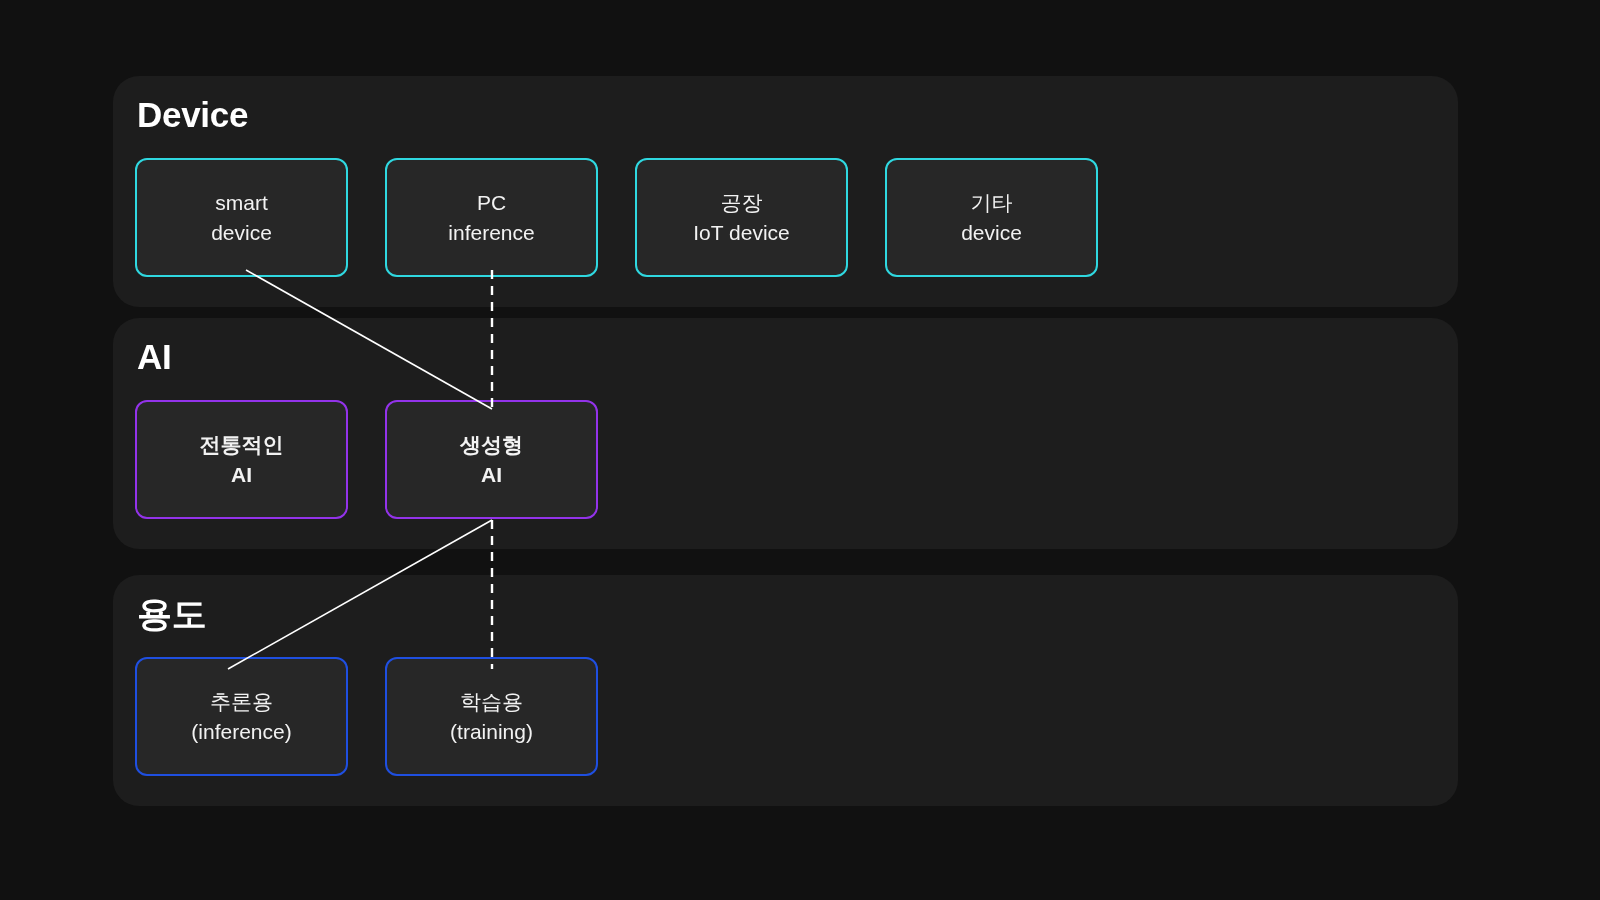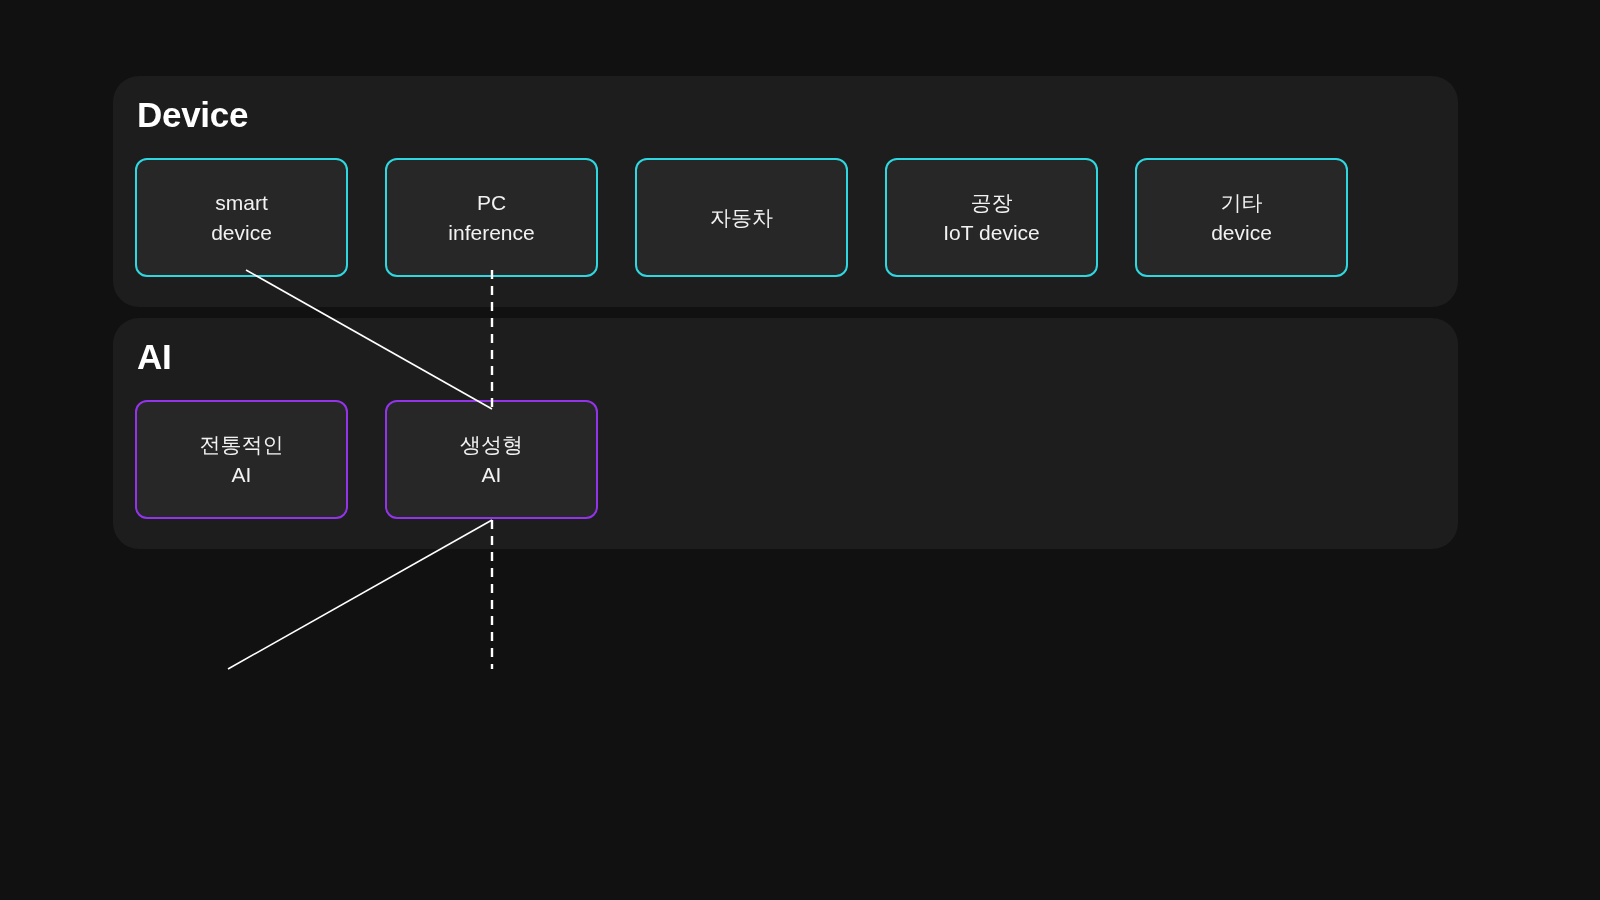--- a/index.html
+++ b/index.html
@@ -87,21 +87,21 @@
 
   .node-line {
     color: #f2f2f2;
     font-size: 21px;
     line-height: 30px;
     text-align: center;
     white-space: nowrap;
   }
 
   .node.accent-cyan   { border-color: #2fd8e0; }
-  .node.accent-purple { border-color: #9333ea; }
+  .node.accent-purple { border-color: #9333ea; font-weight: bold; }
   .node.accent-blue   { border-color: #1f4fe0; }
 </style>
 </head>
 <body>
 
 <div id="diagram-root">
 
   <svg id="connector-layer" viewBox="0 0 1600 900" width="1600" height="900">
       <line x1="246" y1="270" x2="492" y2="409" stroke="#ffffff" stroke-width="1.6"></line>
       <line x1="492" y1="270" x2="492" y2="409" stroke="#ffffff" stroke-width="2.4" stroke-dasharray="9 7"></line>
@@ -116,24 +116,20 @@
       <div class="node accent-cyan">
         <span class="node-line">smart</span>
         <span class="node-line">device</span>
       </div>
 
       <div class="node accent-cyan">
         <span class="node-line">PC</span>
         <span class="node-line">inference</span>
       </div>
 
-      <div class="node accent-cyan">
-        <span class="node-line">자동차</span>
-
-      </div>
 
       <div class="node accent-cyan">
         <span class="node-line">공장</span>
         <span class="node-line">IoT device</span>
       </div>
 
       <div class="node accent-cyan">
         <span class="node-line">기타</span>
         <span class="node-line">device</span>
       </div>
@@ -151,14 +147,30 @@
       </div>
 
       <div class="node accent-purple">
         <span class="node-line">생성형</span>
         <span class="node-line">AI</span>
       </div>
 
     </div>
   </div>
 
+  <div class="panel" id="panel-usage">
+    <div class="panel-title">용도</div>
+    <div class="node-row">
+
+      <div class="node accent-blue">
+        <span class="node-line">추론용</span>
+        <span class="node-line">(inference)</span>
+      </div>
+
+      <div class="node accent-blue">
+        <span class="node-line">학습용</span>
+        <span class="node-line">(training)</span>
+      </div>
+
+    </div>
+  </div>
 
 </div>
 
 </body></html>

